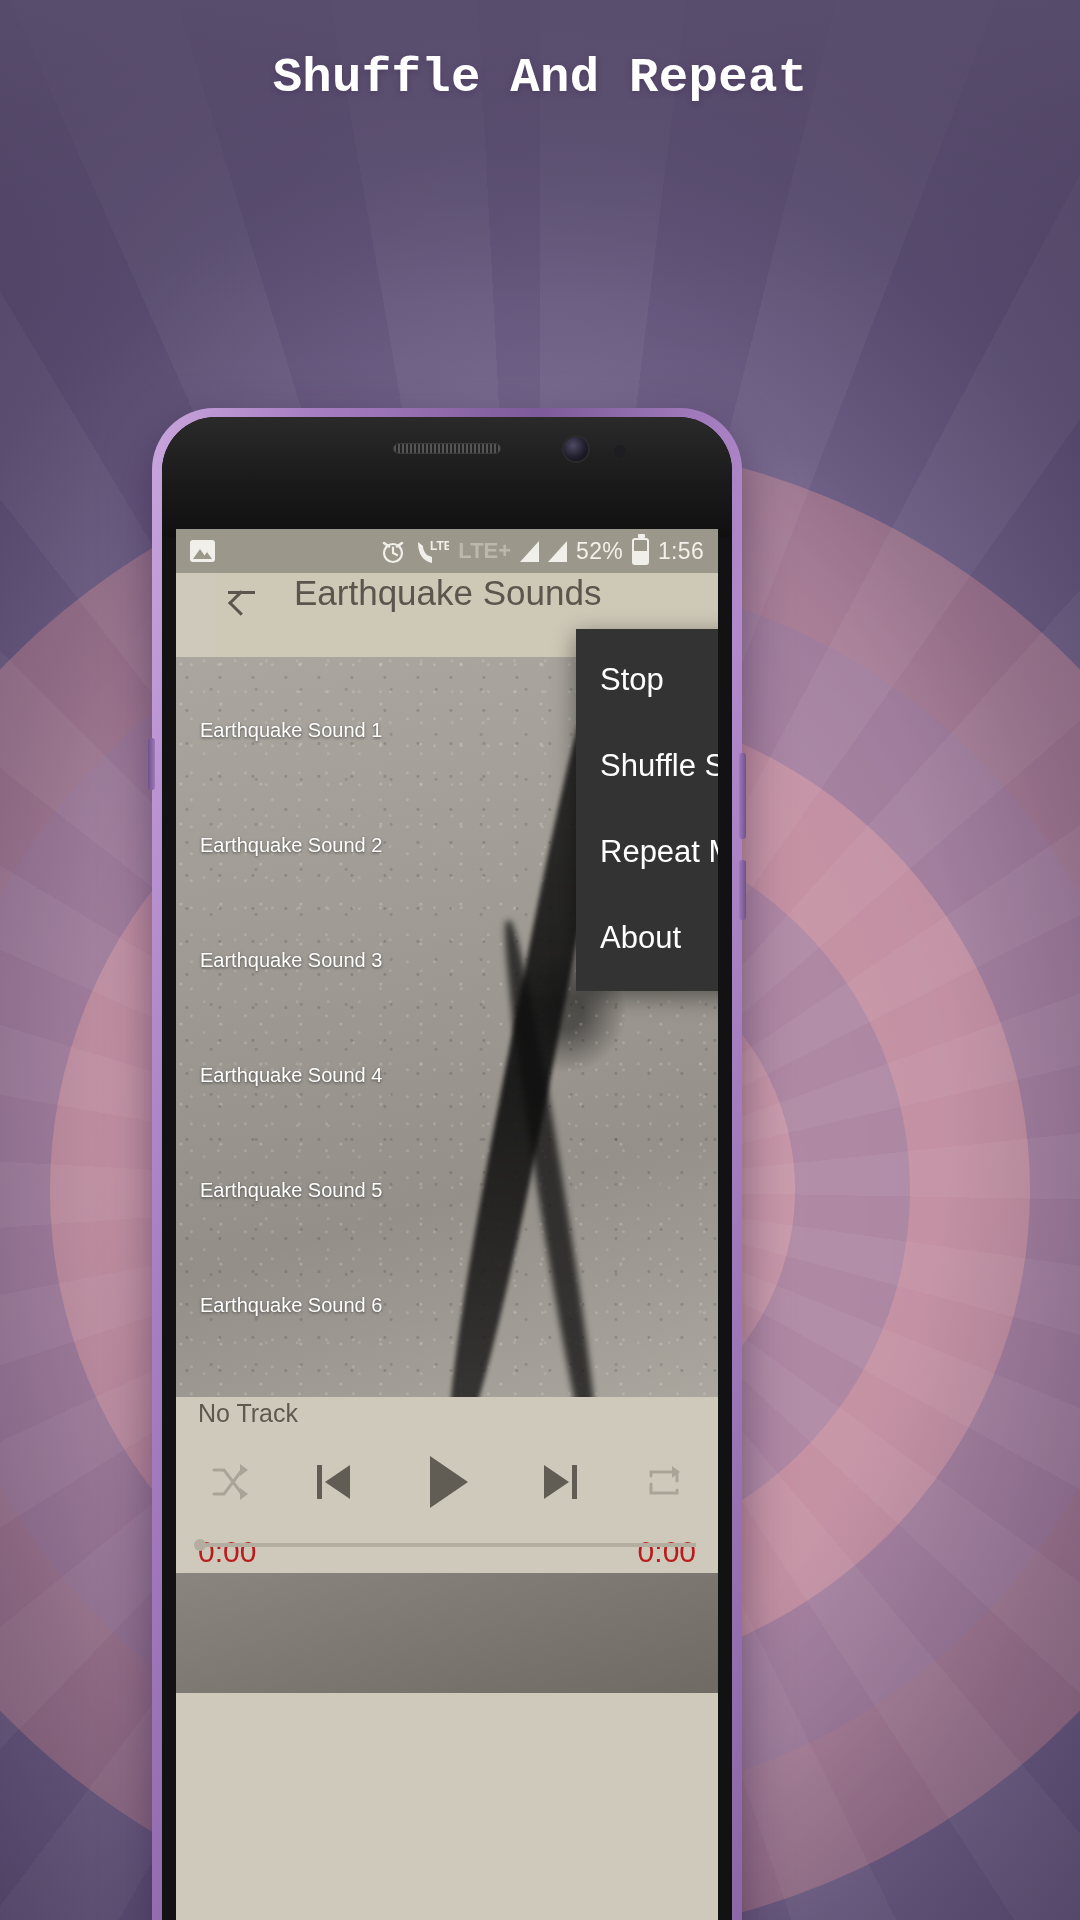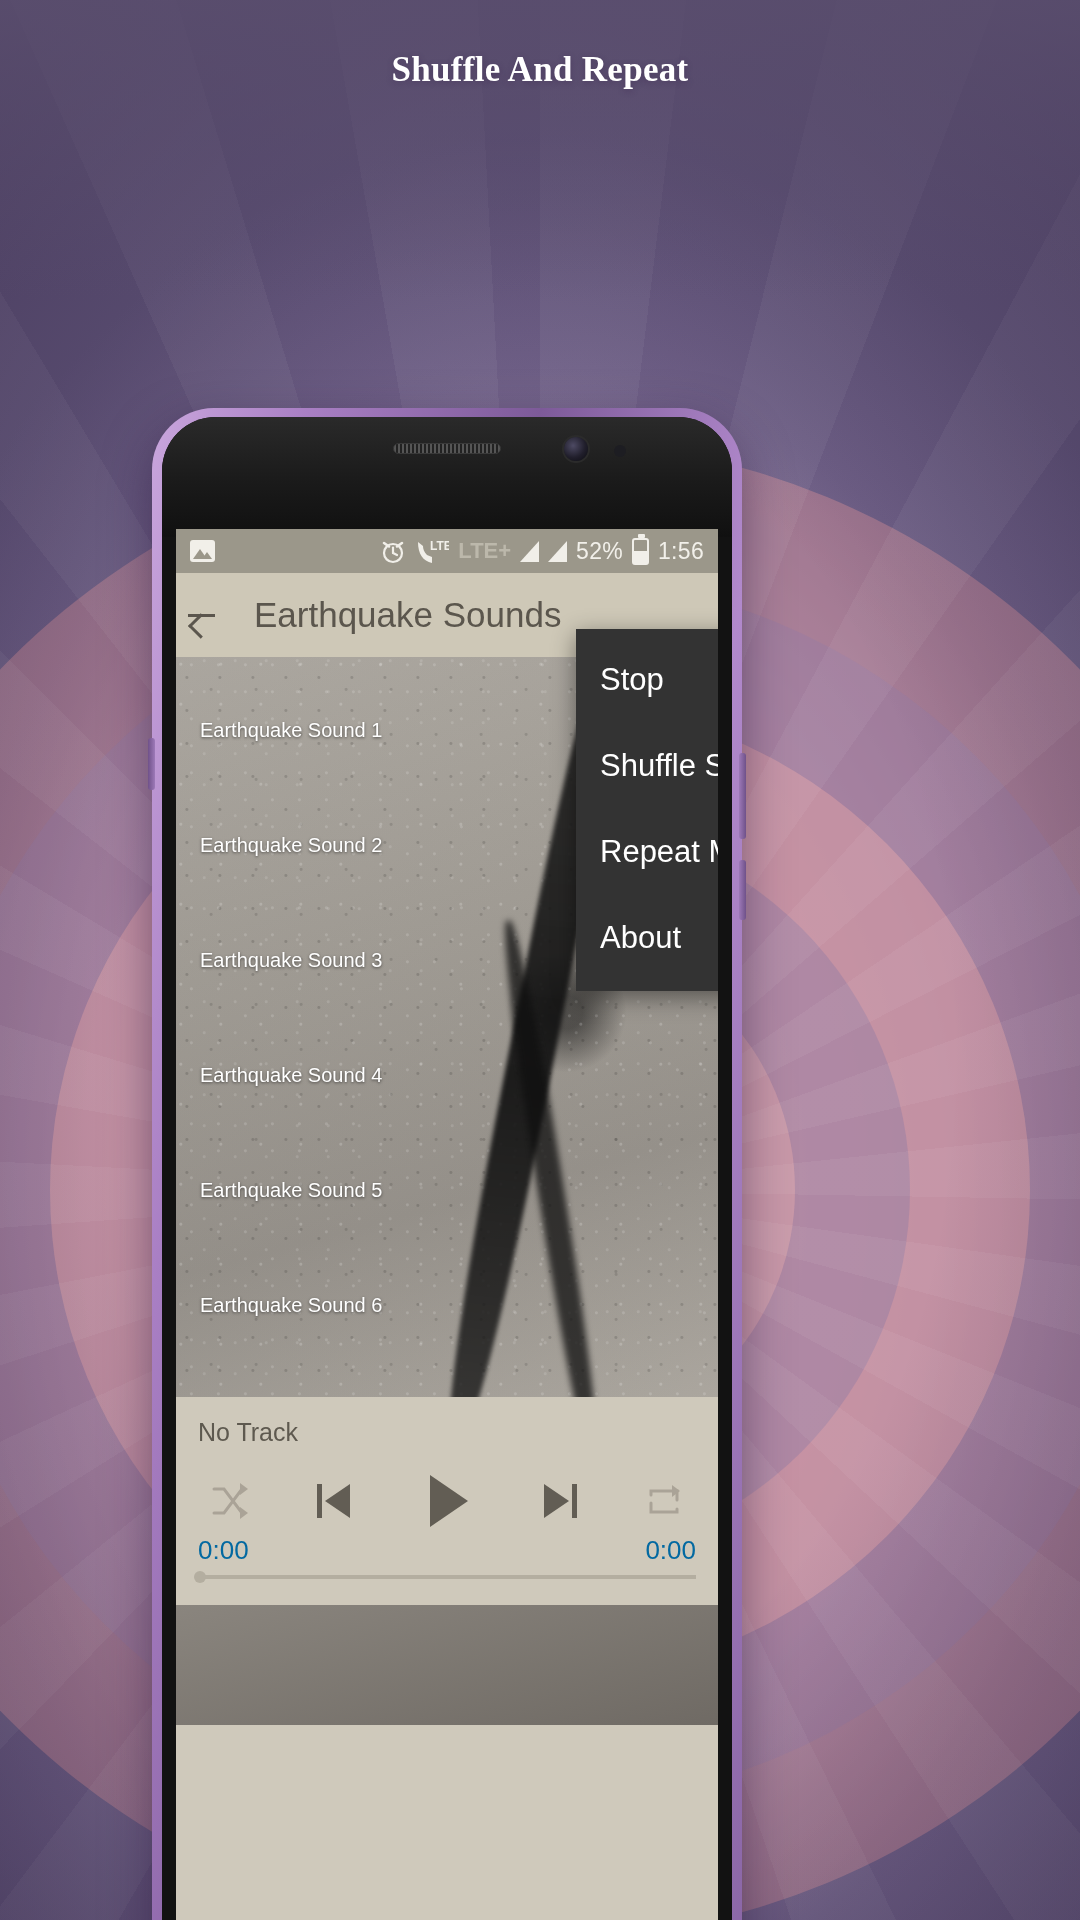--- a/index.html
+++ b/index.html
@@ -41,23 +41,23 @@
   }
   .topfade {
     position:absolute; left:0; right:0; top:0; height:300px;
     background:linear-gradient(to bottom, rgba(90,78,110,0.85), rgba(90,78,110,0));
   }
 
   
   #title {
     position:absolute; left:0; right:0; top:50px;
     text-align:center;
-    font-family:Liberation Serif, serif;
+    font-family:Liberation Mono, monospace;
     font-weight:bold;
-    font-size:35px;
+    font-size:49px;
     color:#ffffff;
     letter-spacing:0.3px;
     text-shadow:0 2px 6px rgba(60,40,80,0.45);
   }
 
   
   #phone {
     position:absolute;
     left:152px; top:408px;
     width:590px; height:1560px;
@@ -146,22 +146,23 @@
   .batt {
     width:17px; height:27px; border:2px solid #f1efe9; border-radius:3px;
     position:relative; background:linear-gradient(to top,#f1efe9 52%, transparent 52%);
   }
   .batt::before{ content:""; position:absolute; left:4px; top:-6px; width:7px; height:4px; background:#f1efe9; border-radius:1px; }
 
   
   .appbar {
     position:relative; height:84px;
     background:#cec8b7;
-    display:flex; align-items:center;
+    display:flex; 
     padding-left:6px;
+    margin-left:40px;
   }
   .backarrow { width:38px; height:38px; position:relative; }
   .backarrow::before{
     content:""; position:absolute; left:6px; top:18px; width:27px; height:3px; background:#5b564d;
   }
   .backarrow::after{
     content:""; position:absolute; left:6px; top:12px; width:15px; height:15px;
     border-left:3px solid #5b564d; border-bottom:3px solid #5b564d;
     transform:rotate(45deg); transform-origin:0 100%;
   }
@@ -206,34 +207,34 @@
   .track-list { position:absolute; inset:0; padding-top:16px; }
   .track-item {
     height:115px; display:flex; align-items:center;
     padding-left:24px;
     font-size:20px; color:#ffffff;
     text-shadow:0 1px 3px rgba(0,0,0,0.55);
   }
 
   
   .player {
-    position:relative; height:208px;
+    position:relative; height:176px;
     background:#cfc9bb;
-    padding:21px 22px 0 22px;
+    padding:2px 22px 0 22px;
   }
   .notrack { font-size:25px; color:#5e594f; }
   .controls {
     display:flex; align-items:center; justify-content:center;
     gap:58px; margin-top:22px;
   }
   .ctl { opacity:.95; }
   .times {
     position:absolute; left:22px; right:22px; top:138px;
     display:flex; justify-content:space-between;
-    font-size:26px; color:#0369a1;text-align:center;
+    font-size:30px; color:#b91c1c;text-align:center;
   }
   .seek {
     position:absolute; left:22px; right:22px; bottom:26px; height:4px;
     background:#b4aea0;
   }
   .seek-knob {
     position:absolute; left:-4px; top:-4px; width:12px; height:12px;
     border-radius:50%; background:#b4aea0;
   }
   .below {

